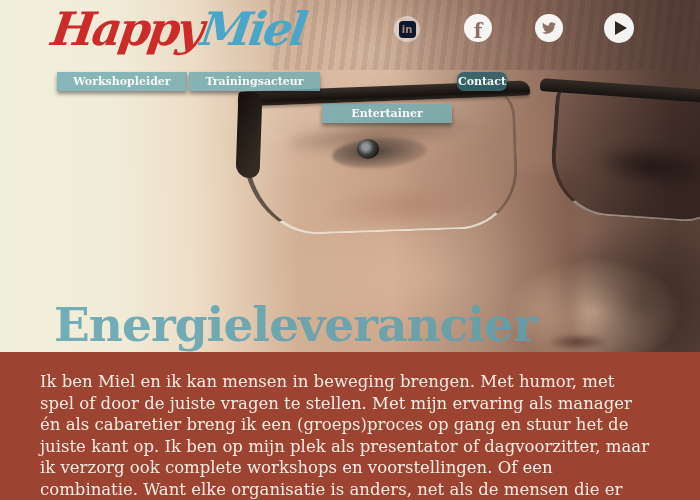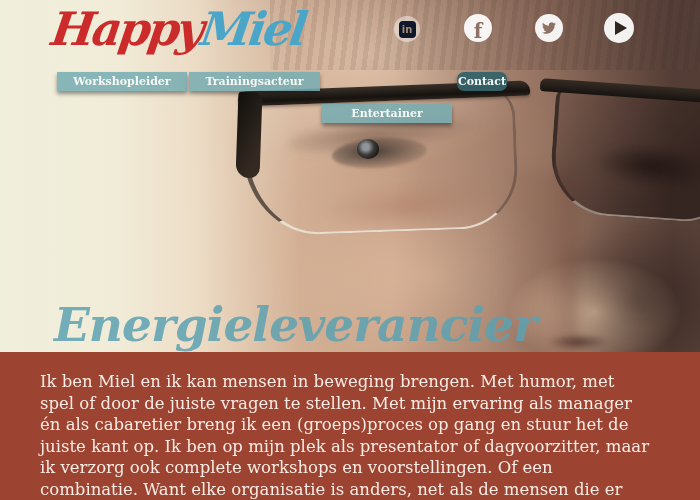--- a/index.html
+++ b/index.html
@@ -91,21 +91,21 @@
   .nav { position:absolute; left:57px; top:72px; height:20px; display:flex; }
   .nav-btn { height:19px; background:rgba(118,172,178,0.85); color:#f5f8f4;
     font-size:11px; font-weight:bold; text-align:center; line-height:19px;
     box-shadow:0 3px 4px rgba(25,22,20,0.45); cursor:pointer; margin-right:2px;
     font-family:"DejaVu Serif", serif; }
   .nav-btn.w1 { width:130px; } .nav-btn.w2 { width:131px; } .nav-btn.w3 { width:131px; } .nav-btn.w4 { width:130px;margin-top:32px; }
   .nav-btn.contact { width:50px; margin-left:3px; margin-right:0; background:rgba(54,98,104,0.95);border-radius:7px; }
 
   
   .hero-heading { position:absolute; left:54px; top:297px; z-index:20;
-    font-size:47px; font-weight:bold; font-style:italic; letter-spacing:-1px;
+    font-size:47px; font-weight:bold; letter-spacing:-1px;
     color:rgba(92,161,177,0.85); white-space:nowrap; }
 
   
   .intro { position:absolute; left:0; top:352px; width:700px; height:148px;
     background:#9c4431; padding:19px 45px 0 40px; }
   .intro p { width:612px; font-size:16.5px; line-height:21.5px; color:#f6ece5; }
 </style>
 </head>
 <body>
 

